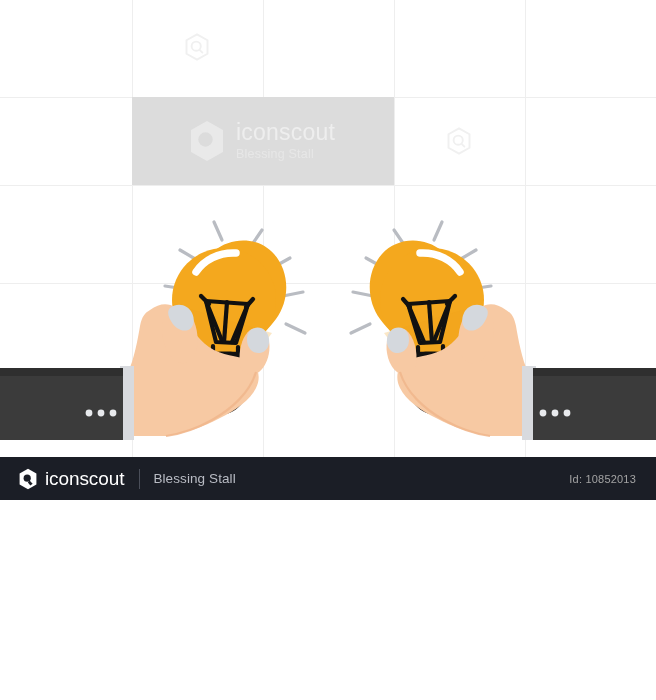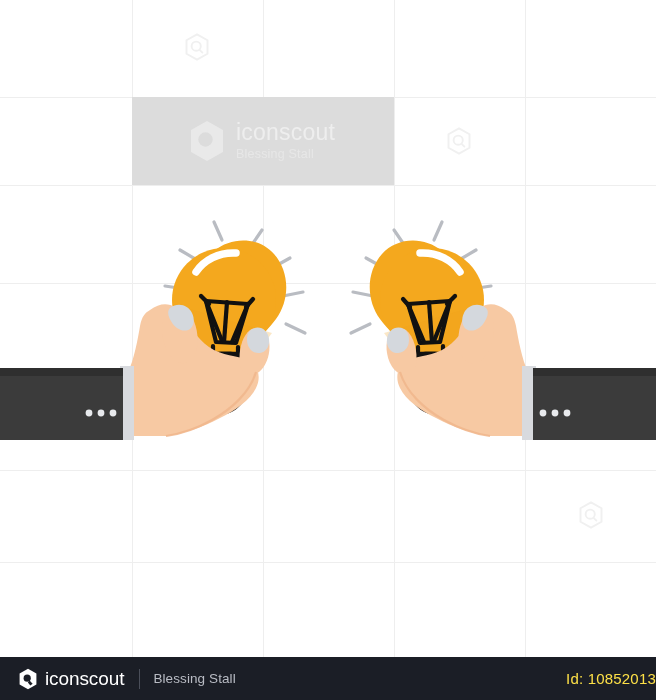--- a/index.html
+++ b/index.html
@@ -1,21 +1,21 @@
 <!DOCTYPE html>
 <html><head>
 <meta charset="utf-8">
 <style>
   html,body{margin:0;padding:0;background:#ffffff;}
   body{
     width:656px;height:700px;overflow:hidden;
     font-family:"Liberation Sans","DejaVu Sans",sans-serif;
     -webkit-font-smoothing:antialiased;
   }
-  .stage{position:relative;width:656px;height:700px;background:#fff;overflow:hidden;}
+  .stage{position:relative;width:656px;height:500px;background:#fff;overflow:hidden;}
 
   
   .canvas{position:absolute;left:0;top:0;width:656px;height:657px;background:#ffffff;overflow:hidden;}
 
   
   .grid{position:absolute;left:0;top:0;width:100%;height:100%;pointer-events:none;}
   .vline{position:absolute;top:0;bottom:0;width:1px;background:#eeeeee;}
   .hline{position:absolute;left:0;right:0;height:1px;background:#eeeeee;}
 
   
@@ -41,21 +41,21 @@
   
   .footer{
     position:absolute;left:0;bottom:0;width:656px;height:43px;
     background:#1b1e26;display:flex;align-items:center;
   }
   .f-left{display:flex;align-items:center;padding-left:18px;}
   .f-logo{width:20px;height:22px;flex:0 0 auto;}
   .f-brand{font-size:19px;color:#ffffff;margin-left:7px;letter-spacing:-.1px;font-weight:400;}
   .f-divider{width:1px;height:20px;background:#4a4e59;margin:0 13px 0 15px;}
   .f-author{font-size:13.5px;color:#b9bcc4;letter-spacing:.1px;}
-  .f-right{margin-left:auto;font-size:15px;color:#fde047;letter-spacing:.2px;}
+  .f-right{margin-left:auto;padding-right:20px;font-size:11px;color:#a3a3a3;letter-spacing:.2px;}
 </style>
 </head>
 <body>
 
 <div class="stage">
 
   <div class="canvas">
 
     <div class="grid">
       <div class="vline" style="left:132px"></div>

